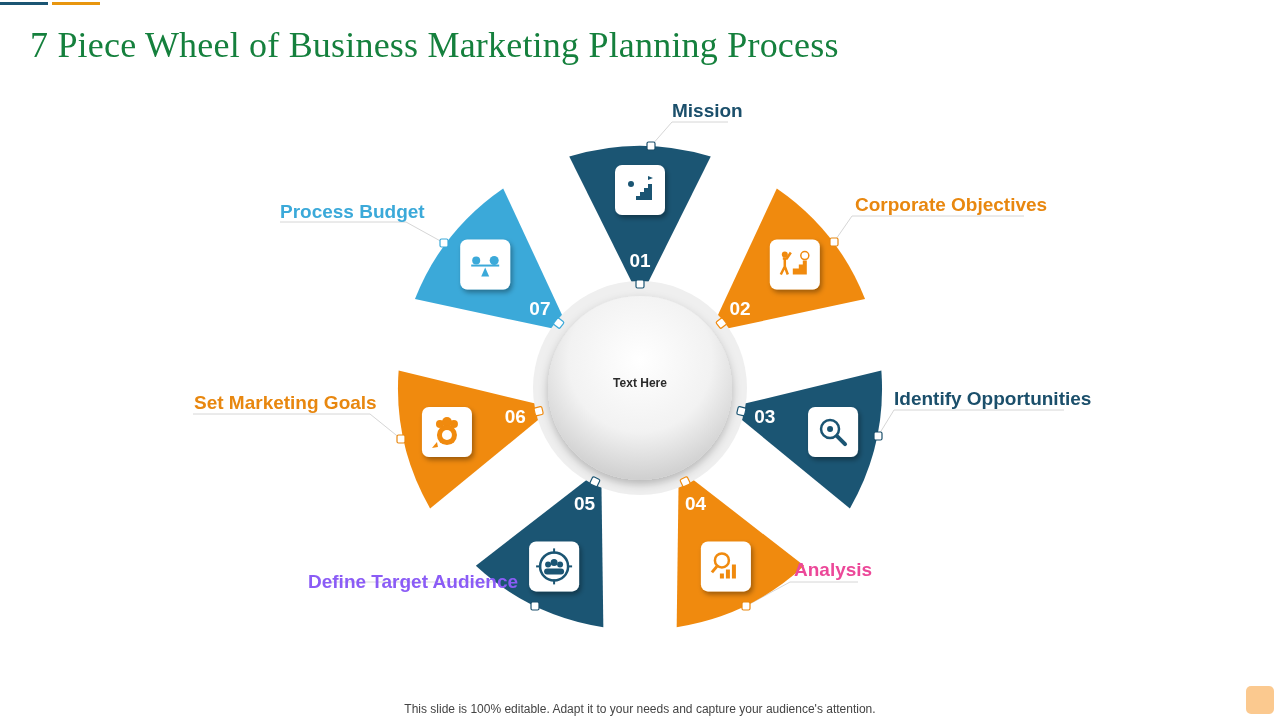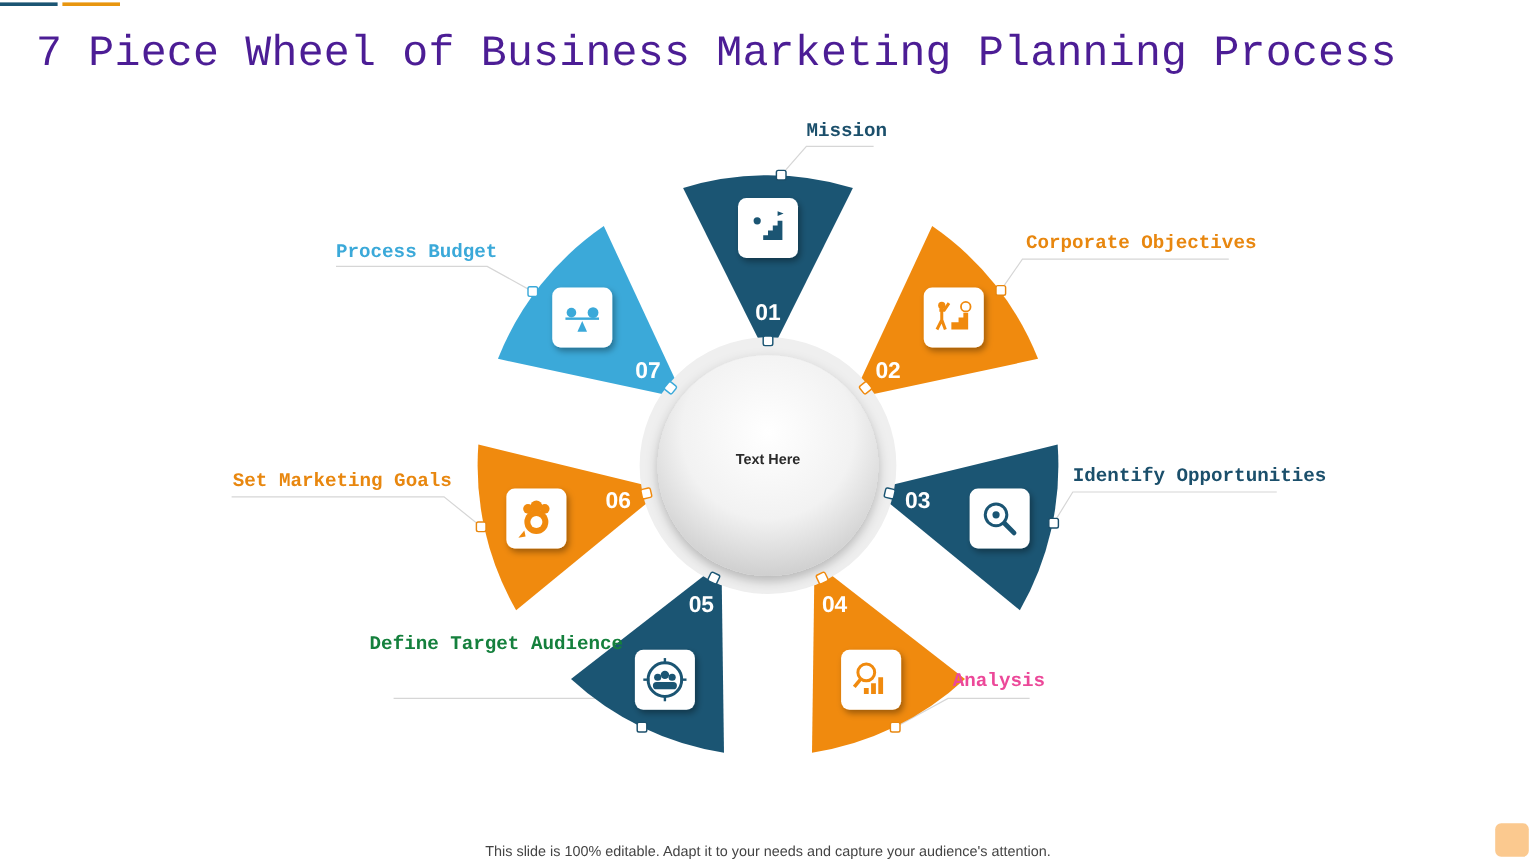--- a/index.html
+++ b/index.html
@@ -1,20 +1,20 @@
 <!DOCTYPE html>
 <html><head>
 <meta charset="utf-8">
 <style>
   html, body { margin:0; padding:0; }
   body { width:1280px; height:720px; background:#ffffff; position:relative; overflow:hidden; font-family:"Liberation Sans", sans-serif; }
   .accent-line { position:absolute; top:2px; height:3px; }
-  .title { position:absolute; left:30px; top:24px; font-size:36px; color:#4c1d95; font-family:Liberation Mono, monospace; font-weight:normal; letter-spacing:0.2px; }
+  .title { position:absolute; left:30px; top:24px; font-size:36px; color:#15803d; font-family:Liberation Serif, serif; font-weight:normal; letter-spacing:0.2px; }
   svg#wheel { position:absolute; left:0; top:0; }
-  .label { position:absolute; font-size:16px; font-weight:bold; font-family:Liberation Mono, monospace; white-space:nowrap; }
+  .label { position:absolute; font-size:19px; font-weight:bold; font-family:Liberation Sans, sans-serif; white-space:nowrap; }
   .footer { position:absolute; left:0; width:1280px; top:702px; text-align:center; font-size:12px; color:#444; }
   .corner-btn { position:absolute; left:1246px; top:686px; width:28px; height:28px; background:#fbc98f; border-radius:5px; }
   .center-text { position:absolute; left:540px; top:376px; width:200px; text-align:center; font-size:12px; font-weight:bold; color:#2b2b2b; }
 </style>
 </head>
 <body>
 
 <div class="accent-line" style="left:0;width:48px;background:#1b5573;"></div>
 <div class="accent-line" style="left:52px;width:48px;background:#e8960f;"></div>
 
@@ -134,18 +134,18 @@
       <rect x="440" y="239" width="8" height="8" rx="1.5" fill="#ffffff" stroke="#3ba9d9" stroke-width="1.2"></rect>
     </g>
 </svg>
 
 <div class="center-text">Text Here</div>
 
 <div class="label" style="left:672px;top:100px;color:#1b4f6b;">Mission</div>
 <div class="label" style="left:855px;top:194px;color:#e8870f;">Corporate Objectives</div>
 <div class="label" style="left:894px;top:388px;color:#1b4f6b;">Identify Opportunities</div>
 <div class="label" style="left:794px;top:559px;color:#ec4899;">Analysis</div>
-<div class="label" style="left:308px;top:528px;color:#15803d;">Define Target Audience</div>
+<div class="label" style="left:308px;top:571px;color:#8b5cf6;">Define Target Audience</div>
 <div class="label" style="left:194px;top:392px;color:#e8870f;">Set Marketing Goals</div>
 <div class="label" style="left:280px;top:201px;color:#3ba9d9;">Process Budget</div>
 
 <div class="footer">This slide is 100% editable. Adapt it to your needs and capture your audience's attention.</div>
 <div class="corner-btn"></div>
 
 </body></html>

